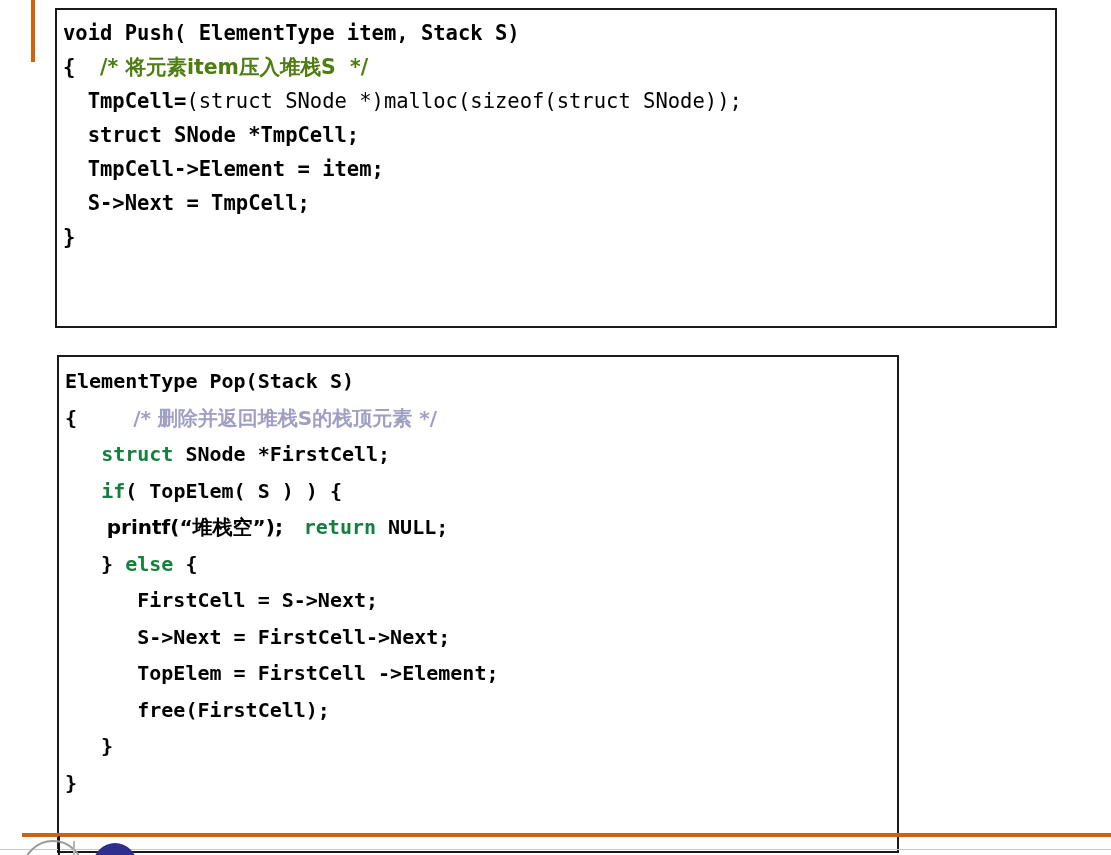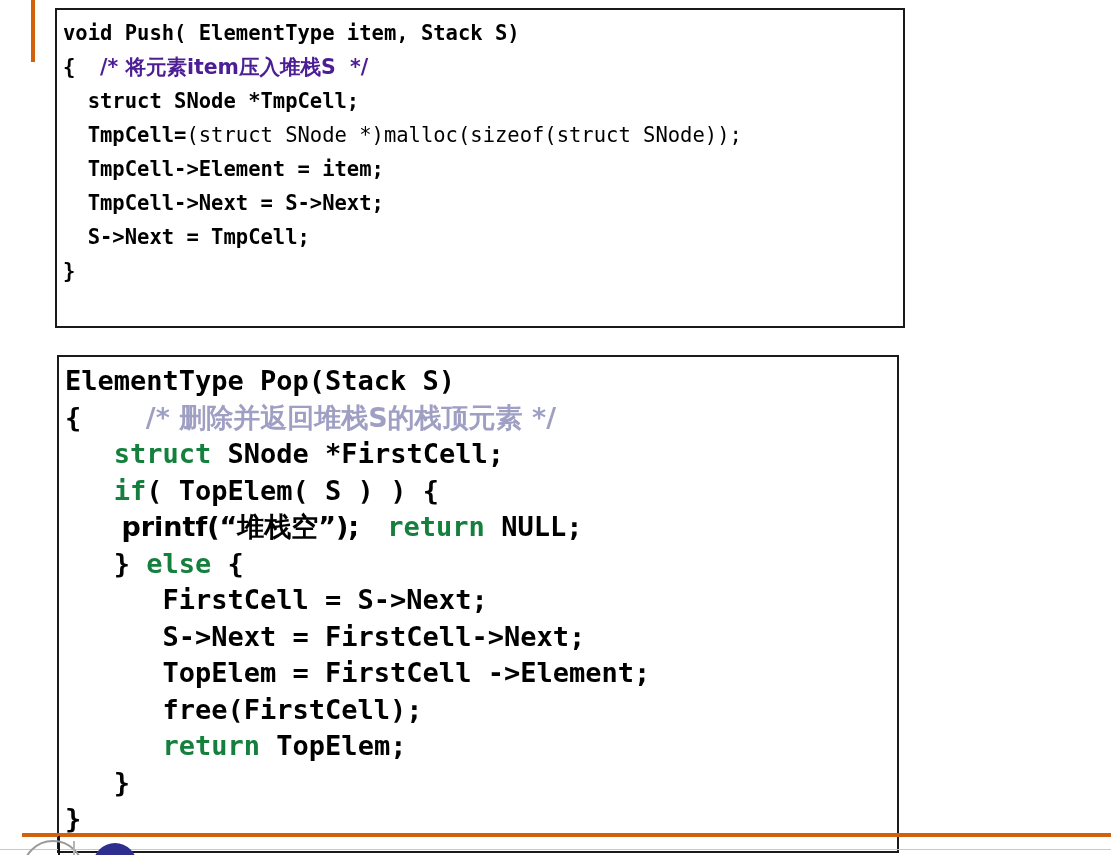--- a/index.html
+++ b/index.html
@@ -44,78 +44,76 @@
   }
 
   
   .code-box{
     position:absolute;
     background:#ffffff;
     border:2px solid #1a1a1a;
     box-sizing:border-box;
     overflow:hidden;
   }
-  #box-push{ left:55px; top:8px; width:850px; height:320px; }
+  #box-push{ left:55px; top:8px; width:1002px; height:320px; }
   #box-pop { left:57px; top:355px; width:842px; height:498px; }
 
   .code-lines{
     padding:6px 0 0 0;
     margin:0;
   }
   .code-line{
     display:block;
     white-space:pre;
     font-size:20.5px;
     line-height:34px;
     letter-spacing:0px;
     color:#000000;
     font-weight:bold;
     padding-left:6px;
   }
-  #box-pop .code-line{ font-size:27px; line-height:36.5px; }
+  #box-pop .code-line{ font-size:20px; line-height:36.5px; }
 
   
   .tok{white-space:pre;}
   .kw{color:#15803d;margin-top:48px;}            
-  .cmt-gray{color:#4c1d95;font-weight:bold;}
+  .cmt-gray{color:#4d7c0f;font-weight:bold;}
   .cmt-violet{color:#9f9fc4;font-weight:bold;margin-left:32px;}
   .plain{font-weight:normal;}
   .cn{font-family:"DejaVu Sans","Liberation Sans",sans-serif;}
 </style>
 </head>
 <body>
 
 <div class="accent-bar-top"></div>
 
 <div class="code-box" id="box-push">
   <div class="code-lines">
       <span class="code-line"><span class="tok ">void Push( ElementType item, Stack S)</span></span>
       <span class="code-line"><span class="tok ">{  </span><span class="tok cmt-gray cn">/* 将元素item压入堆栈S  */</span></span>
+      <span class="code-line"><span class="tok ">  TmpCell=</span><span class="tok plain">(struct SNode *)malloc(sizeof(struct SNode));</span></span>
       <span class="code-line"><span class="tok ">  struct SNode *TmpCell;</span></span>
-      <span class="code-line"><span class="tok ">  TmpCell=</span><span class="tok plain">(struct SNode *)malloc(sizeof(struct SNode));</span></span>
       <span class="code-line"><span class="tok ">  TmpCell-&gt;Element = item;</span></span>
-      <span class="code-line"><span class="tok ">  TmpCell-&gt;Next = S-&gt;Next;</span></span>
       <span class="code-line"><span class="tok ">  S-&gt;Next = TmpCell;</span></span>
       <span class="code-line"><span class="tok ">}</span></span>
     </div>
 </div>
 
 <div class="code-box" id="box-pop">
   <div class="code-lines">
       <span class="code-line"><span class="tok ">ElementType Pop(Stack S)</span></span>
       <span class="code-line"><span class="tok ">{  </span><span class="tok cmt-violet cn">/* 删除并返回堆栈S的栈顶元素 */</span></span>
       <span class="code-line"><span class="tok ">   </span><span class="tok kw">struct</span><span class="tok "> SNode *FirstCell;</span></span>
       <span class="code-line"><span class="tok ">   </span><span class="tok kw">if</span><span class="tok ">( TopElem( S ) ) {</span></span>
       <span class="code-line"><span class="tok cn">      printf(“堆栈空”);   </span><span class="tok kw">return</span><span class="tok "> NULL;</span></span>
       <span class="code-line"><span class="tok ">   } </span><span class="tok kw">else</span><span class="tok "> {</span></span>
       <span class="code-line"><span class="tok ">      FirstCell = S-&gt;Next;</span></span>
       <span class="code-line"><span class="tok ">      S-&gt;Next = FirstCell-&gt;Next;</span></span>
       <span class="code-line"><span class="tok ">      TopElem = FirstCell -&gt;Element;</span></span>
       <span class="code-line"><span class="tok ">      free(FirstCell);</span></span>
-      <span class="code-line"><span class="tok ">      </span><span class="tok kw">return</span><span class="tok "> TopElem;</span></span>
       <span class="code-line"><span class="tok ">   }</span></span>
       <span class="code-line"><span class="tok ">}</span></span>
     </div>
 </div>
 
 <div class="accent-line-bottom"></div>
 <div class="hairline-bottom"></div>
 <div class="stub-vline"></div>
 <div class="deco-circle-outline"></div>
 <div class="deco-tick"></div>

